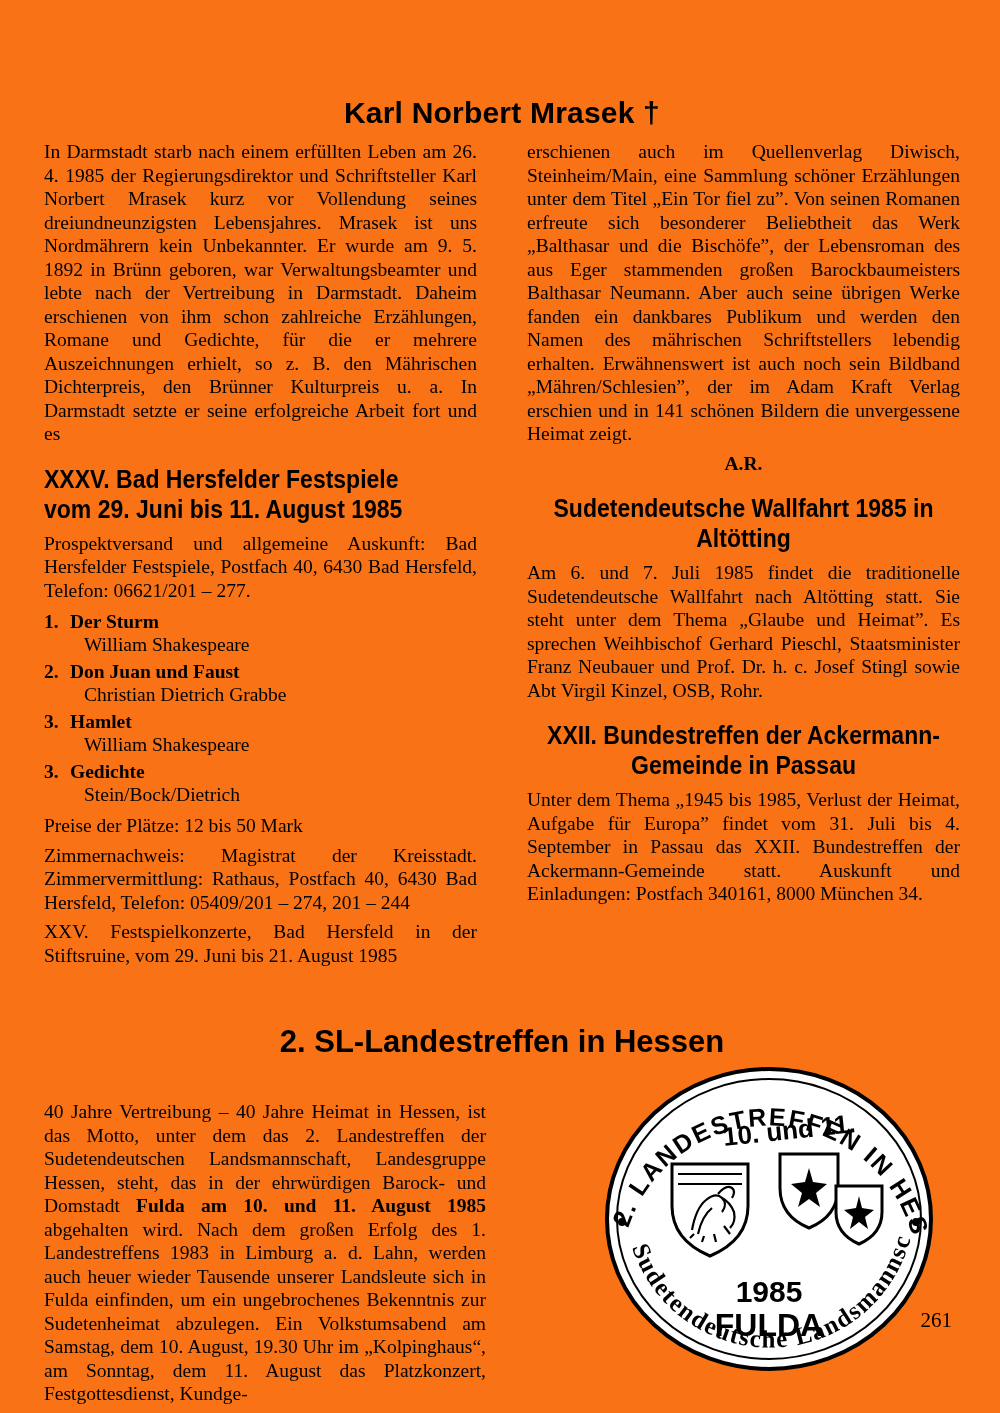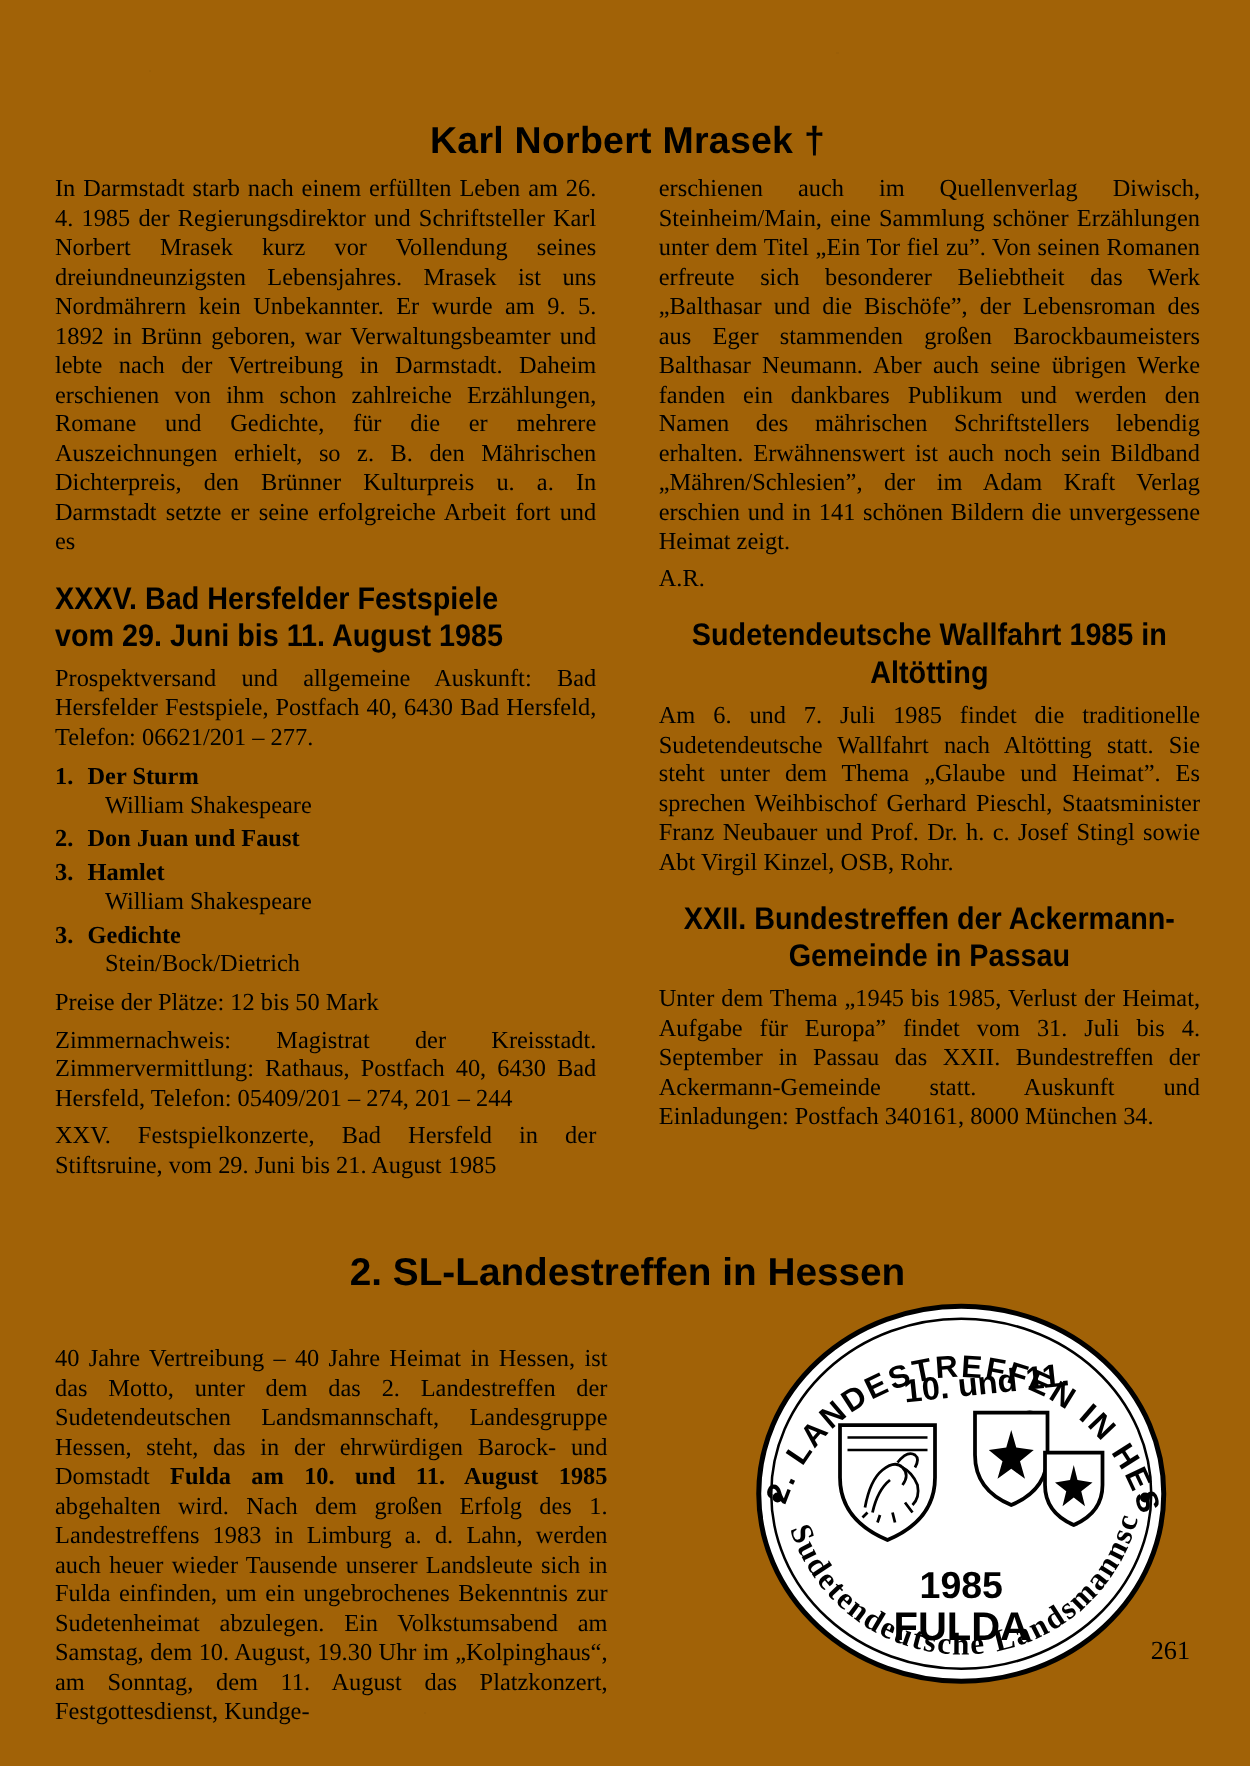--- a/index.html
+++ b/index.html
@@ -13,21 +13,21 @@
     position: relative;
     font-family: "Liberation Serif", serif;
     color: #000000;
     overflow: hidden;
   }
   .page {
     position: absolute;
     left: 0; top: 0;
     width: 1000px;
     height: 1413px;
-    background: #a16207;
+    background: #f97316;
   }
   
   .page:before {
     content: "";
     position: absolute;
     inset: 0;
     background:
       radial-gradient(circle at 12% 4%, rgba(0,0,0,0.035) 0 1px, transparent 1px),
       radial-gradient(circle at 67% 3%, rgba(0,0,0,0.03) 0 1px, transparent 1px),
       radial-gradient(circle at 34% 97%, rgba(0,0,0,0.03) 0 1px, transparent 1px);
@@ -102,27 +102,27 @@
   ol.plays li .title {
     font-weight: bold;
   }
   ol.plays li .author {
     display: block;
     font-weight: normal;
     padding-left: 14px;
   }
 
   .bold { font-weight: bold; }
-  .sig { text-align: left; display: block; }
+  .sig { text-align: center; display: block; font-weight: bold; }
 
   
   .lower {
     position: absolute;
     left: 44px;
-    top: 1000px;
+    top: 1024px;
     width: 916px;
   }
   h1.lower-title {
     font-family: "Liberation Sans", sans-serif;
     font-weight: bold;
     font-size: 31px;
     text-align: center;
     margin: 0 0 14px 0;
   }
   .lower-body {
@@ -172,20 +172,21 @@
 
         <ol class="plays">
           <li>
             <span class="num">1.</span>
             <span class="title">Der Sturm</span>
             <span class="author">William Shakespeare</span>
           </li>
           <li>
             <span class="num">2.</span>
             <span class="title">Don Juan und Faust</span>
+            <span class="author">Christian Dietrich Grabbe</span>
           </li>
           <li>
             <span class="num">3.</span>
             <span class="title">Hamlet</span>
             <span class="author">William Shakespeare</span>
           </li>
           <li>
             <span class="num">3.</span>
             <span class="title">Gedichte</span>
             <span class="author">Stein/Bock/Dietrich</span>

